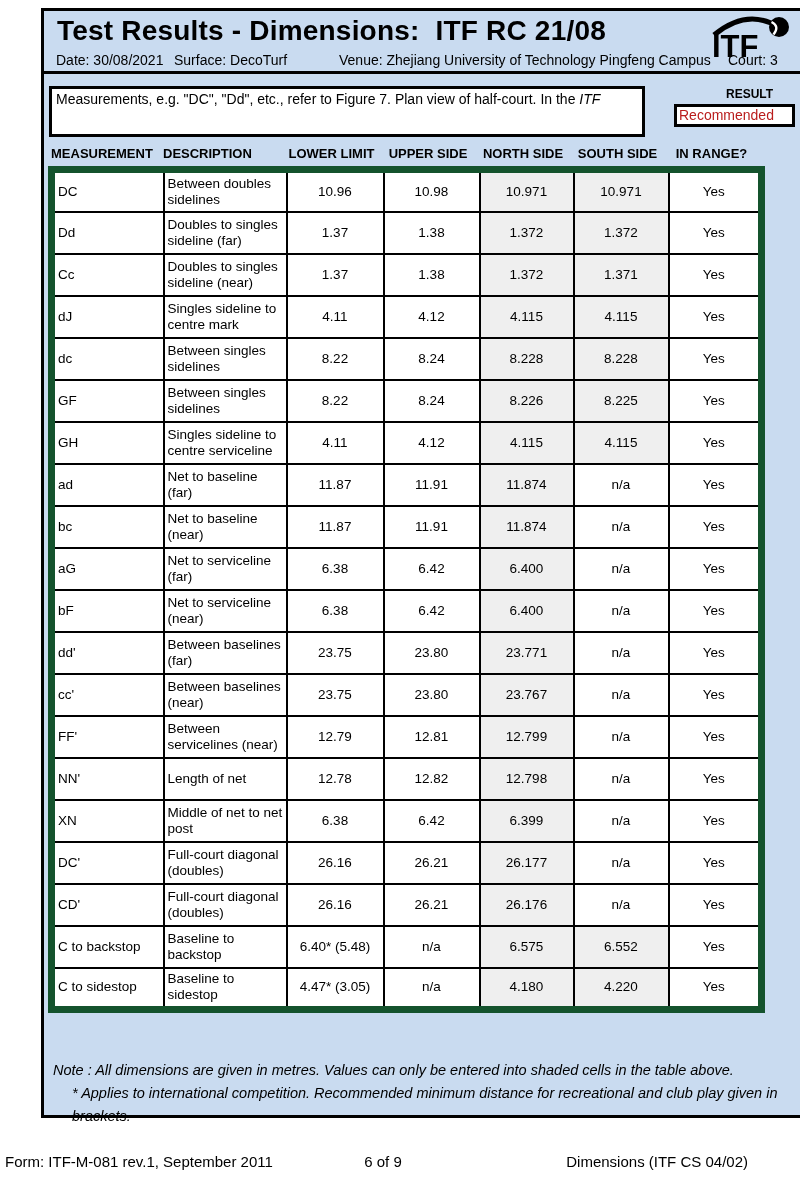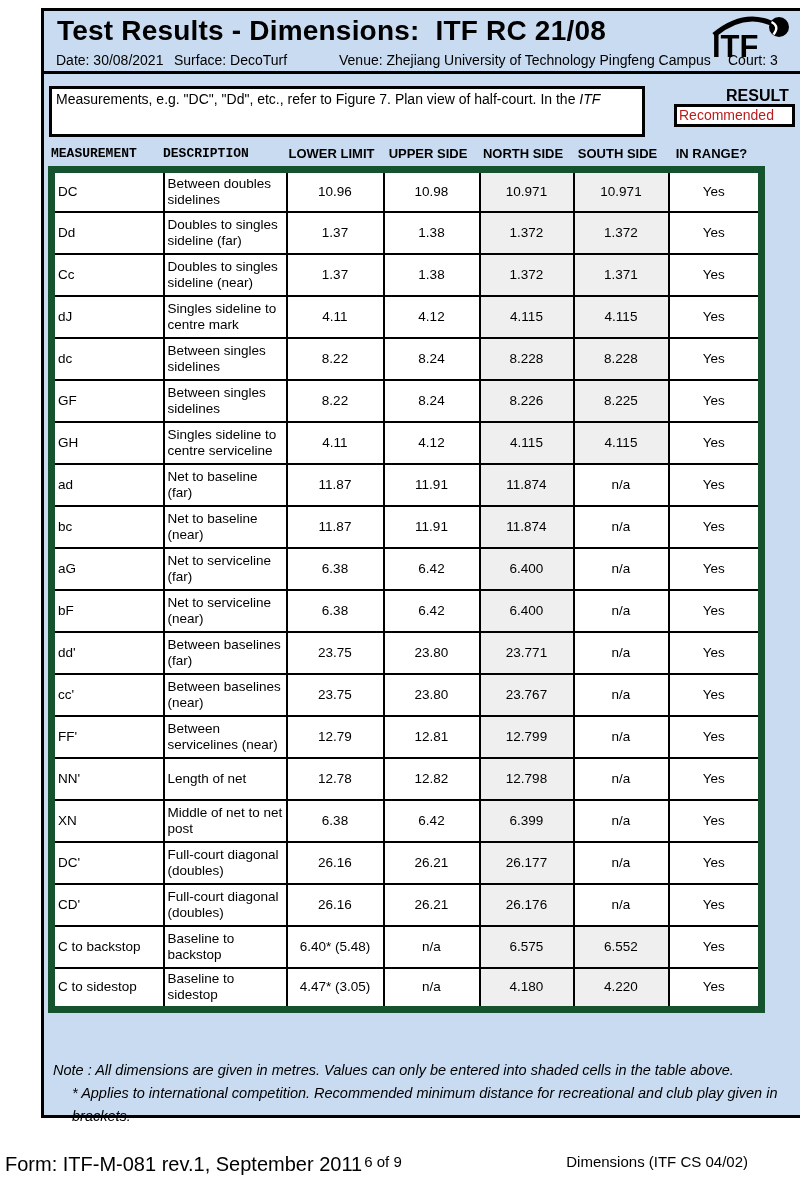--- a/index.html
+++ b/index.html
@@ -22,53 +22,53 @@
   .meta-surface { left:130px; }
   .meta-venue   { left:295px; }
   .meta-court   { left:684px; }
   .divider { position:absolute; top:60px; left:0; width:100%; height:3px; background:#000; }
   .info-box {
     position:absolute; left:5px; top:75px; width:596px; height:51px;
     background:#fff; border:3px solid #000; padding:2px 4px;
     font-size:14px; line-height:17px;
   }
   .info-box .it { font-style:italic; }
-  .result-label { position:absolute; left:634px; top:76px; font-size:16px; font-weight:bold;padding-left:48px; }
+  .result-label { position:absolute; left:634px; top:76px; font-size:12px; font-weight:bold;padding-left:48px; }
   .result-box {
     position:absolute; left:630px; top:93px; width:121px; height:23px;
     background:#fff; border:3px solid #000; font-size:14px; line-height:17px;
     padding-left:2px; font-weight:normal;
   }
   .thead-row {
     position:absolute; top:135px; left:4px; width:710px; height:18px;
     display:flex; font-size:13px; font-weight:bold;
   }
   .thead-row .hc { flex:none; }
   .thead-row .hc.c { text-align:center; }
-  .thead-row .hc.l { text-align:left; padding-left:3px;font-family:Liberation Mono, monospace; }
+  .thead-row .hc.l { text-align:left; padding-left:3px; }
   table.results {
     position:absolute; top:155px; left:4px; width:710px;
     border-collapse:collapse; table-layout:fixed;
     font-size:13.5px;
   }
   table.results td {
     border:2px solid #000; background:#fff;
     height:42px; padding:1px 3px; vertical-align:middle;
     line-height:16px; overflow:hidden;
   }
   table.results { border:7px solid #14532d; }
   table.results td.c { text-align:center; }
   table.results td.shaded { background:#efefef; }
   .note {
     position:absolute; left:9px; top:1048px; width:745px;
     font-size:14.5px; font-style:italic; line-height:23px;
   }
   .note .note-word { font-weight:normal; }
   .note .line2 { padding-left:19px; }
-  .footer-left  { position:absolute; left:5px;  top:1153px; font-size:20px; }
+  .footer-left  { position:absolute; left:5px;  top:1153px; font-size:15px; }
   .footer-center{ position:absolute; left:0; width:766px; top:1153px; font-size:15px; text-align:center; }
   .footer-right { position:absolute; right:52px; top:1153px; font-size:15px; }
 </style>
 </head>
 <body>
 
 <div class="panel" style="background: rgb(201, 219, 240);">
 
   <div class="title">Test Results - Dimensions:  ITF RC 21/08</div>
 

